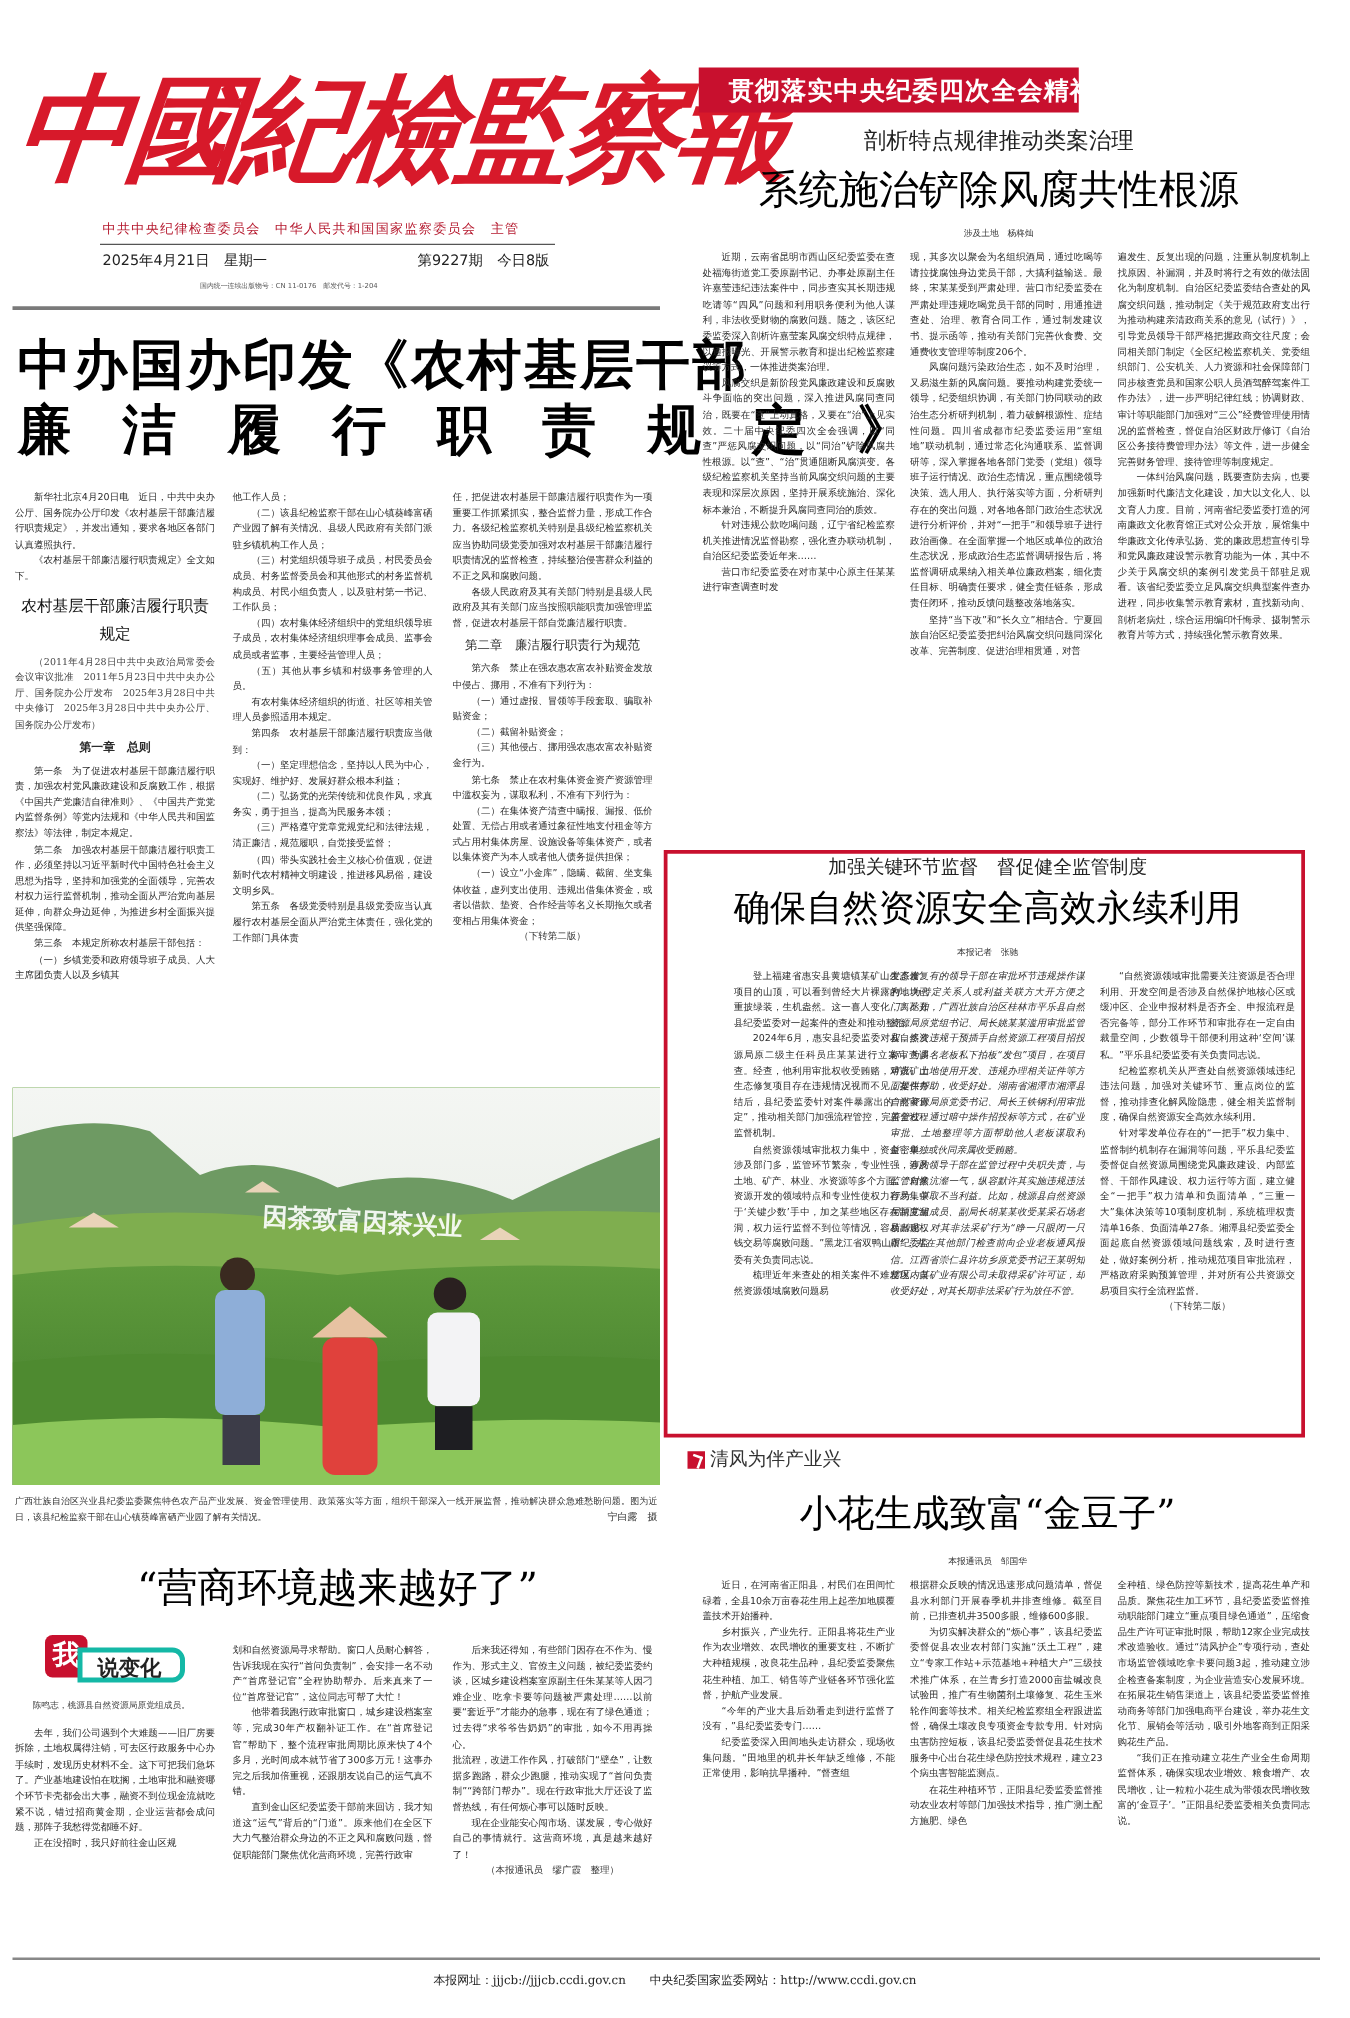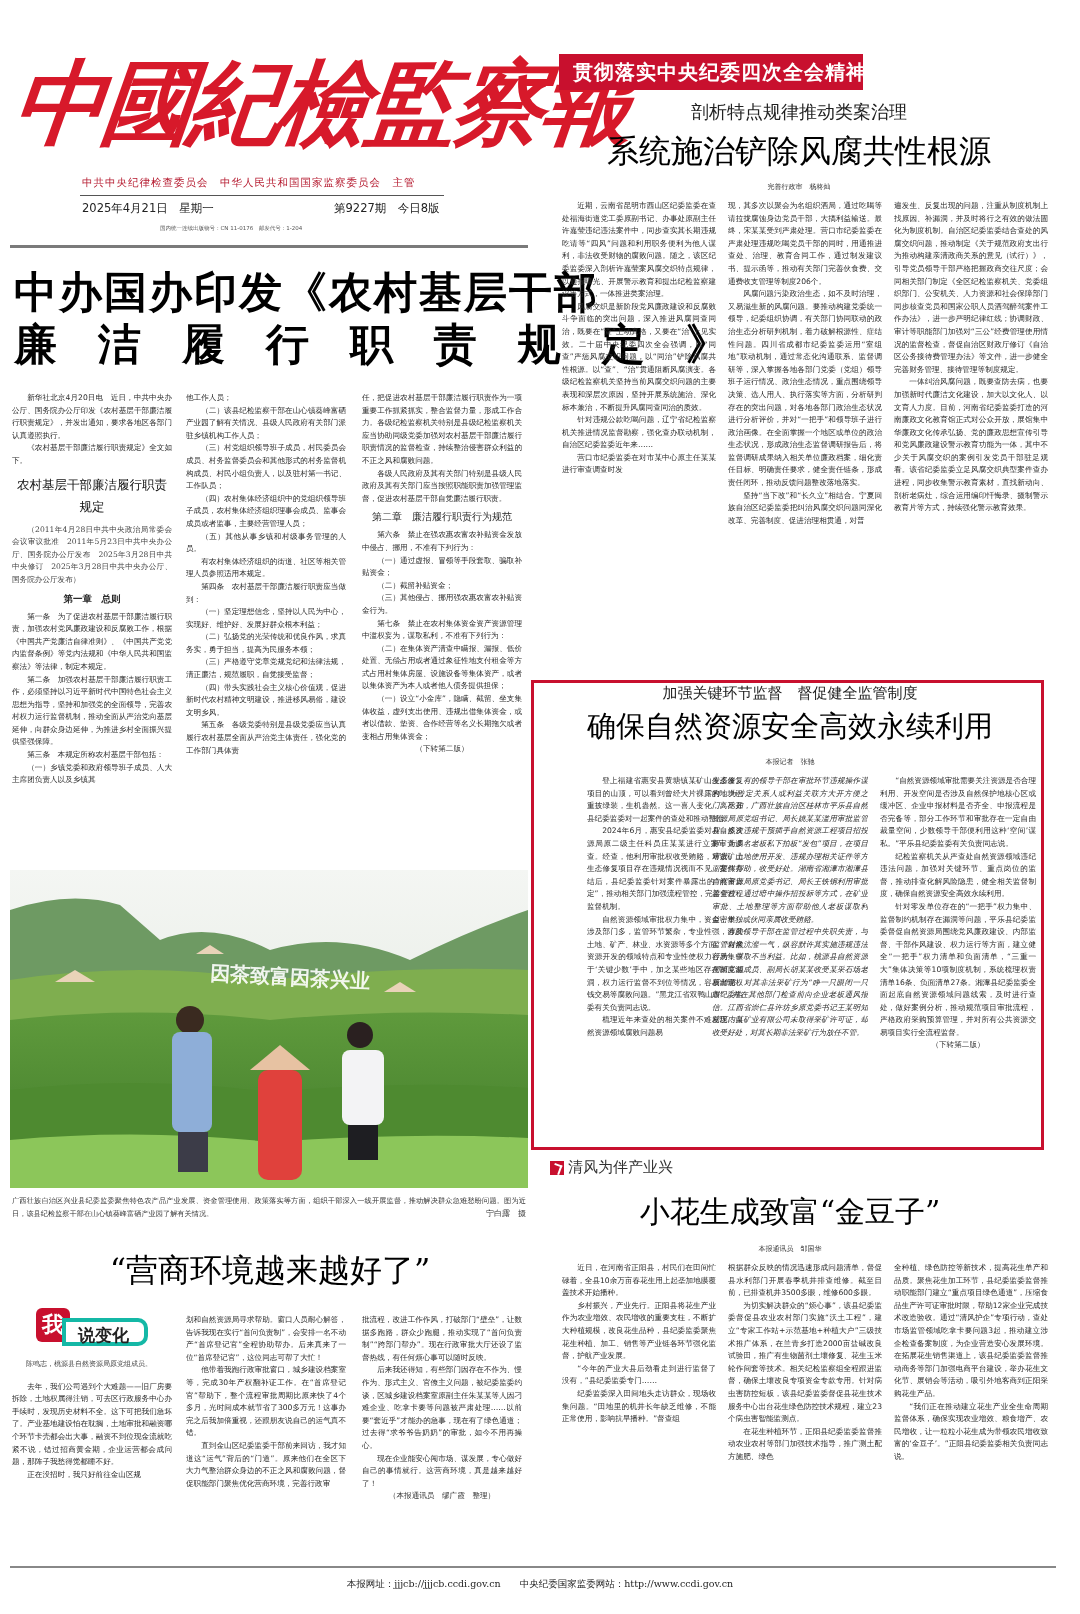--- a/index.html
+++ b/index.html
@@ -21,21 +21,21 @@
   .masthead-date { left: 82px; top: 201px; font-size: 11.5px; color: #222; white-space: nowrap; }
   .masthead-issue { left: 334px; top: 201px; font-size: 11.5px; color: #222; white-space: nowrap; }
   .masthead-cn { left: 160px; top: 225px; font-size: 5.5px; color: #555; white-space: nowrap; }
 
   .top-rule { left: 10px; top: 245px; width: 518px; height: 3px; background: #7a7a7a; }
 
   
   .red-banner {
     left: 559px; top: 54px; width: 304px; height: 36px; background: #c8102e;
     color: #fff; font-family: "DejaVu Serif", serif; font-weight: bold; font-size: 20px;
-    line-height: 36px; padding-left: 14px; letter-spacing: 1px; white-space: nowrap;
+    line-height: 36px; padding-left: 24px; letter-spacing: 1px; white-space: nowrap;
   }
   .kicker { font-size: 18px; color: #222; white-space: nowrap; text-align: center; }
   .headline-serif {
     font-family: "DejaVu Serif", serif; font-weight: normal; color: #000; white-space: nowrap; text-align: center;
   }
   .byline { font-size: 7px; color: #333; white-space: nowrap; text-align: center; }
 
   
   .big-headline {
     font-family: "DejaVu Sans", sans-serif; font-weight: bold; color: #000; white-space: nowrap; letter-spacing: 2px;
@@ -189,30 +189,30 @@
   <div style="height:10px"></div>
   <p>去年，我们公司遇到个大难题——旧厂房要拆除，土地权属得注销，可去区行政服务中心办手续时，发现历史材料不全。这下可把我们急坏了。产业基地建设怕在耽搁，土地审批和融资哪个环节卡壳都会出大事，融资不到位现金流就吃紧不说，错过招商黄金期，企业运营都会成问题，那阵子我愁得觉都睡不好。</p>
   <p>正在没招时，我只好前往金山区规</p>
 </div>
 <div class="abs col" style="left:186px;top:1314px;width:160px;height:248px;">
   <p style="text-indent:0">划和自然资源局寻求帮助。窗口人员耐心解答，告诉我现在实行“首问负责制”，会安排一名不动产“首席登记官”全程协助帮办。后来真来了一位“首席登记官”，这位同志可帮了大忙！</p>
   <p>他带着我跑行政审批窗口，城乡建设档案室等，完成30年产权翻补证工作。在“首席登记官”帮助下，整个流程审批周期比原来快了4个多月，光时间成本就节省了300多万元！这事办完之后我加倍重视，还跟朋友说自己的运气真不错。</p>
   <p>直到金山区纪委监委干部前来回访，我才知道这“运气”背后的“门道”。原来他们在全区下大力气整治群众身边的不正之风和腐败问题，督促职能部门聚焦优化营商环境，完善行政审</p>
 </div>
 <div class="abs col" style="left:362px;top:1314px;width:160px;height:248px;">
+  <p>后来我还得知，有些部门因存在不作为、慢作为、形式主义、官僚主义问题，被纪委监委约谈，区城乡建设档案室原副主任朱某某等人因刁难企业、吃拿卡要等问题被严肃处理……以前要“套近乎”才能办的急事，现在有了绿色通道；过去得“求爷爷告奶奶”的审批，如今不用再操心。</p>
   <p style="text-indent:0">批流程，改进工作作风，打破部门“壁垒”，让数据多跑路，群众少跑腿，推动实现了“首问负责制”“跨部门帮办”。现在行政审批大厅还设了监督热线，有任何烦心事可以随时反映。</p>
-  <p>后来我还得知，有些部门因存在不作为、慢作为、形式主义、官僚主义问题，被纪委监委约谈，区城乡建设档案室原副主任朱某某等人因刁难企业、吃拿卡要等问题被严肃处理……以前要“套近乎”才能办的急事，现在有了绿色通道；过去得“求爷爷告奶奶”的审批，如今不用再操心。</p>
   <p>现在企业能安心闯市场、谋发展，专心做好自己的事情就行。这营商环境，真是越来越好了！</p>
   <p class="cont">（本报通讯员　缪广霞　整理）</p>
 </div>
 
 <div class="abs red-banner">贯彻落实中央纪委四次全会精神</div>
 <div class="abs kicker" style="left:559px;top:100px;width:480px;">剖析特点规律推动类案治理</div>
 <div class="abs headline-serif" style="left:559px;top:128px;width:480px;font-size:32px;line-height:46px;">系统施治铲除风腐共性根源</div>
-<div class="abs byline" style="left:559px;top:182px;width:480px;">完善行政审　杨柊灿</div>
+<div class="abs byline" style="left:559px;top:182px;width:480px;">涉及土地　杨柊灿</div>
 
 <div class="abs col" style="left:562px;top:200px;width:154px;height:470px;">
   <p>近期，云南省昆明市西山区纪委监委在查处福海街道党工委原副书记、办事处原副主任许嘉莹违纪违法案件中，同步查实其长期违规吃请等“四风”问题和利用职务便利为他人谋利，非法收受财物的腐败问题。随之，该区纪委监委深入剖析许嘉莹案风腐交织特点规律，以通报曝光、开展警示教育和提出纪检监察建议等方式，一体推进类案治理。</p>
   <p>风腐交织是新阶段党风廉政建设和反腐败斗争面临的突出问题，深入推进风腐同查同治，既要在“查”上动真格，又要在“治”上见实效。二十届中央纪委四次全会强调，以“同查”严惩风腐交织问题，以“同治”铲除风腐共性根源。以“查”、“治”贯通阻断风腐演变。各级纪检监察机关坚持当前风腐交织问题的主要表现和深层次原因，坚持开展系统施治、深化标本兼治，不断提升风腐同查同治的质效。</p>
   <p>针对违规公款吃喝问题，辽宁省纪检监察机关推进情况监督勘察，强化查办联动机制，自治区纪委监委近年来……</p>
   <p>营口市纪委监委在对市某中心原主任某某进行审查调查时发</p>
 </div>
 <div class="abs col" style="left:728px;top:200px;width:154px;height:470px;">
   <p style="text-indent:0">现，其多次以聚会为名组织酒局，通过吃喝等请拉拢腐蚀身边党员干部，大搞利益输送。最终，宋某某受到严肃处理。营口市纪委监委在严肃处理违规吃喝党员干部的同时，用通推进查处、治理、教育合同工作，通过制发建议书、提示函等，推动有关部门完善伙食费、交通费收支管理等制度206个。</p>
   <p>风腐问题污染政治生态，如不及时治理，又易滋生新的风腐问题。要推动构建党委统一领导，纪委组织协调，有关部门协同联动的政治生态分析研判机制，着力破解根源性、症结性问题。四川省成都市纪委监委运用“室组地”联动机制，通过常态化沟通联系、监督调研等，深入掌握各地各部门党委（党组）领导班子运行情况、政治生态情况，重点围绕领导决策、选人用人、执行落实等方面，分析研判存在的突出问题，对各地各部门政治生态状况进行分析评价，并对“一把手”和领导班子进行政治画像。在全面掌握一个地区或单位的政治生态状况，形成政治生态监督调研报告后，将监督调研成果纳入相关单位廉政档案，细化责任目标、明确责任要求，健全责任链条，形成责任闭环，推动反馈问题整改落地落实。</p>

